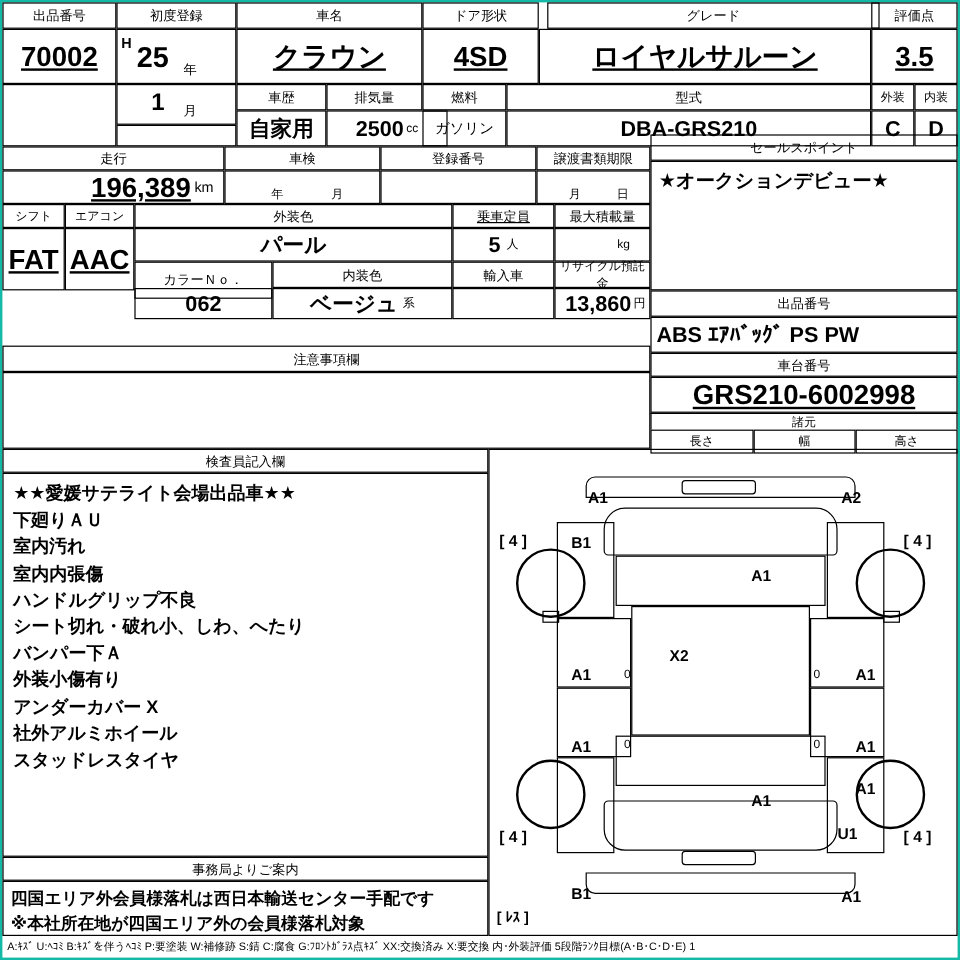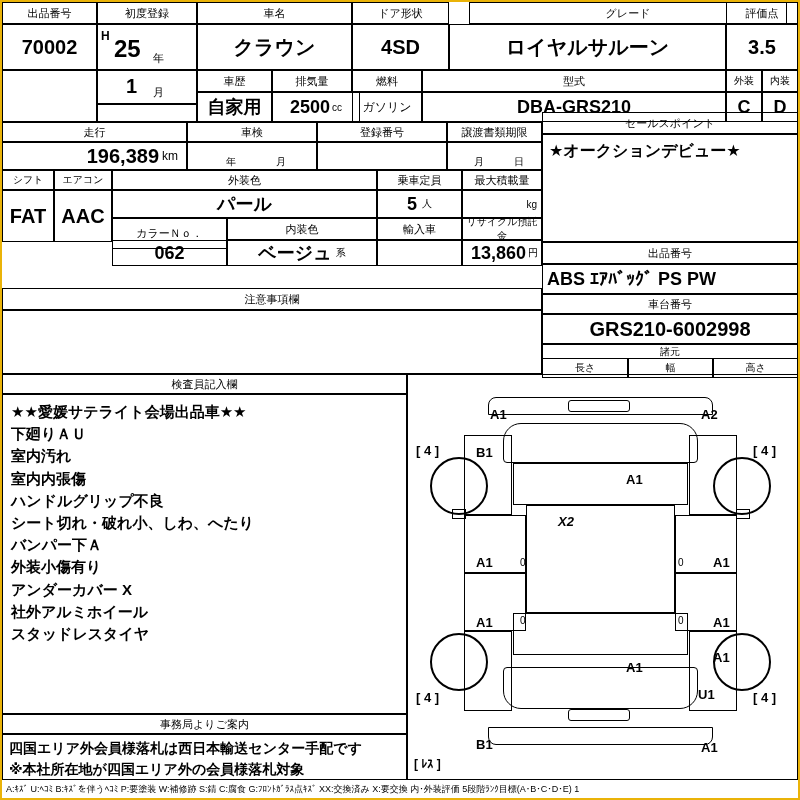--- a/index.html
+++ b/index.html
@@ -1,41 +1,41 @@
 <!DOCTYPE html>
 <html><head>
 <meta charset="utf-8">
 <style>
   html,body{margin:0;padding:0;background:#fff;}
   body{width:800px;height:800px;font-family:"Liberation Sans","DejaVu Sans",sans-serif;color:#000;}
-  #sheet{position:relative;width:800px;height:800px;box-sizing:border-box;border:2px solid #eab308;}
+  #sheet{position:relative;width:800px;height:800px;box-sizing:border-box;border:2px solid #14b8a6;}
   .bx{position:absolute;box-sizing:border-box;border:1px solid #000;}
   .lbl{font-size:11px;text-align:center;display:flex;align-items:center;justify-content:center;}
   .val{display:flex;align-items:center;justify-content:center;}
-  .big{font-size:20px;font-weight:bold;}
+  .big{font-size:23px;font-weight:bold;text-decoration:underline;}
   .mid{font-size:18px;font-weight:bold;}
   .sm{font-size:12px;}
   .xs{font-size:10px;}
   .lft{justify-content:flex-start;padding-left:4px;}
   .wheel{position:absolute;border:2px solid #000;border-radius:50%;box-sizing:border-box;}
   .part{position:absolute;border:1px solid #000;box-sizing:border-box;}
   .mark{position:absolute;font-size:13px;font-weight:bold;}
   .notelist div{line-height:1.48;font-size:15px;font-weight:bold;}
   .unit{font-size:10px;font-weight:normal;}
 </style>
 </head>
 <body>
 
 <div id="sheet">
 
   <div class="bx lbl" style="left:0;top:0;width:95px;height:22px;">出品番号</div>
   <div class="bx lbl" style="left:95px;top:0;width:100px;height:22px;">初度登録</div>
   <div class="bx lbl" style="left:195px;top:0;width:155px;height:22px;">車名</div>
   <div class="bx lbl" style="left:350px;top:0;width:97px;height:22px;">ドア形状</div>
-  <div class="bx lbl" style="left:467px;top:0;width:318px;height:22px;">グレード</div>
+  <div class="bx lbl" style="left:454px;top:0;width:277px;height:22px;">グレード</div>
   <div class="bx lbl" style="left:724px;top:0;width:72px;height:22px;">評価点</div>
 
   <div class="bx val big" style="left:0;top:22px;width:95px;height:46px;">70002</div>
 
   <div class="bx" style="left:95px;top:22px;width:100px;height:46px;">
     <div style="position:relative;width:100%;height:100%;">
       <span style="position:absolute;left:3px;top:4px;font-size:12px;font-weight:bold;">H</span>
       <span style="position:absolute;left:16px;top:10px;font-size:24px;font-weight:bold;">25</span>
       <span style="position:absolute;left:55px;top:26px;font-size:11px;">年</span>
     </div>
@@ -53,21 +53,21 @@
   <div class="bx lbl xs" style="left:724px;top:68px;width:36px;height:22px;">外装</div>
   <div class="bx lbl xs" style="left:760px;top:68px;width:36px;height:22px;">内装</div>
 
   <div class="bx" style="left:95px;top:68px;width:100px;height:34px;">
     <div style="position:relative;width:100%;height:100%;">
       <span style="position:absolute;left:28px;top:4px;font-size:20px;font-weight:bold;">1</span>
       <span style="position:absolute;left:55px;top:14px;font-size:11px;">月</span>
     </div>
   </div>
   <div class="bx val mid" style="left:195px;top:90px;width:75px;height:30px;">自家用</div>
-  <div class="bx val" style="left:270px;top:90px;width:88px;height:30px;">
+  <div class="bx val" style="left:270px;top:90px;width:101px;height:30px;">
     <span class="mid">2500</span>
       <span class="unit" style="margin-left:2px;">cc</span>
   </div>
   <div class="bx val sm" style="left:350px;top:90px;width:70px;height:30px;">ガソリン</div>
   <div class="bx val mid" style="left:420px;top:90px;width:304px;height:30px;">DBA-GRS210</div>
   <div class="bx val mid" style="left:724px;top:90px;width:36px;height:30px;">C</div>
   <div class="bx val mid" style="left:760px;top:90px;width:36px;height:30px;">D</div>
 
   <div class="bx" style="left:0;top:68px;width:95px;height:52px;border-right:1px solid #000;border-bottom:1px solid #000;"></div>
   <div class="bx" style="left:95px;top:102px;width:100px;height:18px;"></div>
@@ -96,29 +96,29 @@
     </div>
   </div>
 
   <div class="bx" style="left:540px;top:132px;width:256px;height:108px;">
     <div style="padding:6px 6px;font-size:16px;font-weight:bold;">★オークションデビュー★</div>
   </div>
 
   <div class="bx lbl xs" style="left:0;top:168px;width:52px;height:20px;">シフト</div>
   <div class="bx lbl xs" style="left:52px;top:168px;width:58px;height:20px;">エアコン</div>
   <div class="bx lbl" style="left:110px;top:168px;width:265px;height:20px;">外装色</div>
-  <div class="bx lbl" style="left:375px;top:168px;width:85px;height:20px;">乗車定員</div>
+  <div class="bx lbl" style="left:375px;top:168px;width:85px;height:20px;text-decoration:underline;">乗車定員</div>
   <div class="bx lbl" style="left:460px;top:168px;width:80px;height:20px;">最大積載量</div>
 
   <div class="bx val mid" style="left:110px;top:188px;width:265px;height:28px;">パール</div>
   <div class="bx val" style="left:375px;top:188px;width:85px;height:28px;">
     <span class="mid">5</span>
       <span class="xs" style="margin-left:5px;">人</span>
   </div>
-  <div class="bx val" style="left:460px;top:188px;width:80px;height:28px;justify-content:flex-end;padding-right:4px;">
+  <div class="bx val" style="left:460px;top:188px;width:80px;height:28px;justify-content:flex-end;padding-right:16px;">
     <span class="sm"></span>
       <span class="xs" style="margin-left:3px;">kg</span>
   </div>
 
   <div class="bx val big" style="left:0;top:188px;width:52px;height:52px;">FAT</div>
   <div class="bx val big" style="left:52px;top:188px;width:58px;height:52px;">AAC</div>
 
   <div class="bx lbl" style="left:110px;top:216px;width:115px;height:31px;">カラーＮｏ．</div>
   <div class="bx lbl" style="left:225px;top:216px;width:150px;height:22px;">内装色</div>
   <div class="bx lbl" style="left:375px;top:216px;width:85px;height:22px;">輸入車</div>
@@ -209,21 +209,21 @@
 
       <div class="part" style="left:160px;top:25px;width:62px;height:12px;border-radius:3px;"></div>
       <div class="part" style="left:160px;top:334px;width:62px;height:12px;border-radius:3px;"></div>
 
       <div class="mark" style="left:82px;top:32px;">A1</div>
       <div class="mark" style="left:293px;top:32px;">A2</div>
       <div class="mark" style="left:8px;top:68px;">[ 4 ]</div>
       <div class="mark" style="left:345px;top:68px;">[ 4 ]</div>
       <div class="mark" style="left:68px;top:70px;">B1</div>
       <div class="mark" style="left:218px;top:97px;">A1</div>
-      <div class="mark" style="left:150px;top:139px;font-style:italic;">X2</div>
+      <div class="mark" style="left:150px;top:164px;">X2</div>
       <div class="mark" style="left:68px;top:180px;">A1</div>
       <div class="mark" style="left:305px;top:180px;">A1</div>
       <div class="mark" style="left:68px;top:240px;">A1</div>
       <div class="mark" style="left:305px;top:240px;">A1</div>
       <div class="mark" style="left:218px;top:285px;">A1</div>
       <div class="mark" style="left:305px;top:275px;">A1</div>
       <div class="mark" style="left:290px;top:312px;">U1</div>
       <div class="mark" style="left:8px;top:315px;">[ 4 ]</div>
       <div class="mark" style="left:345px;top:315px;">[ 4 ]</div>
       <div class="mark" style="left:68px;top:362px;">B1</div>

